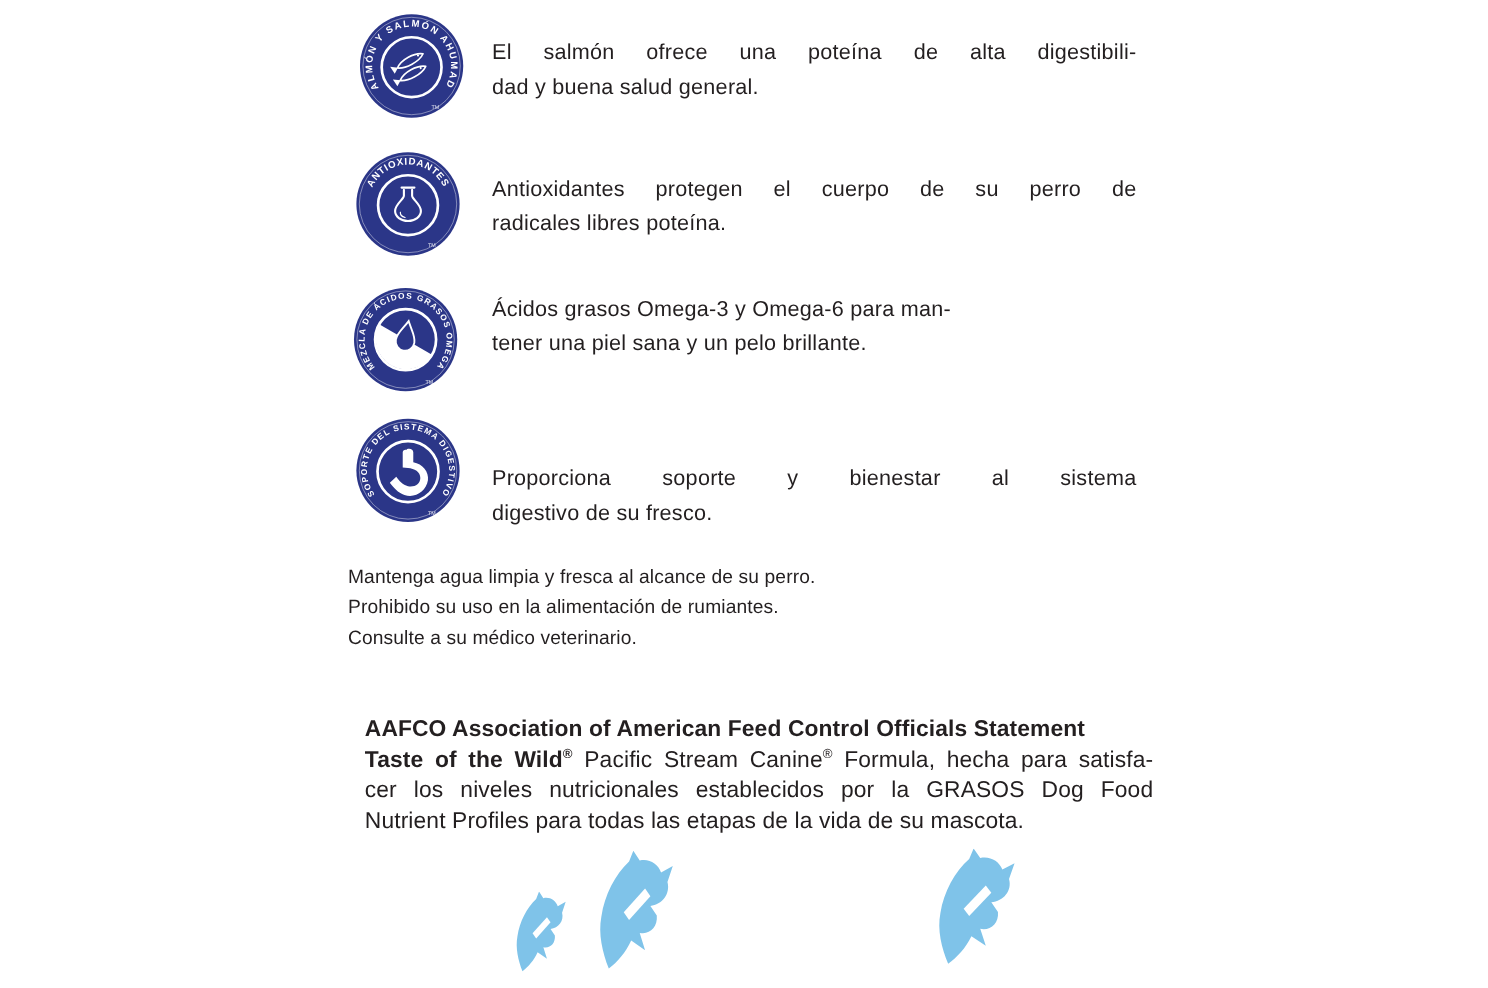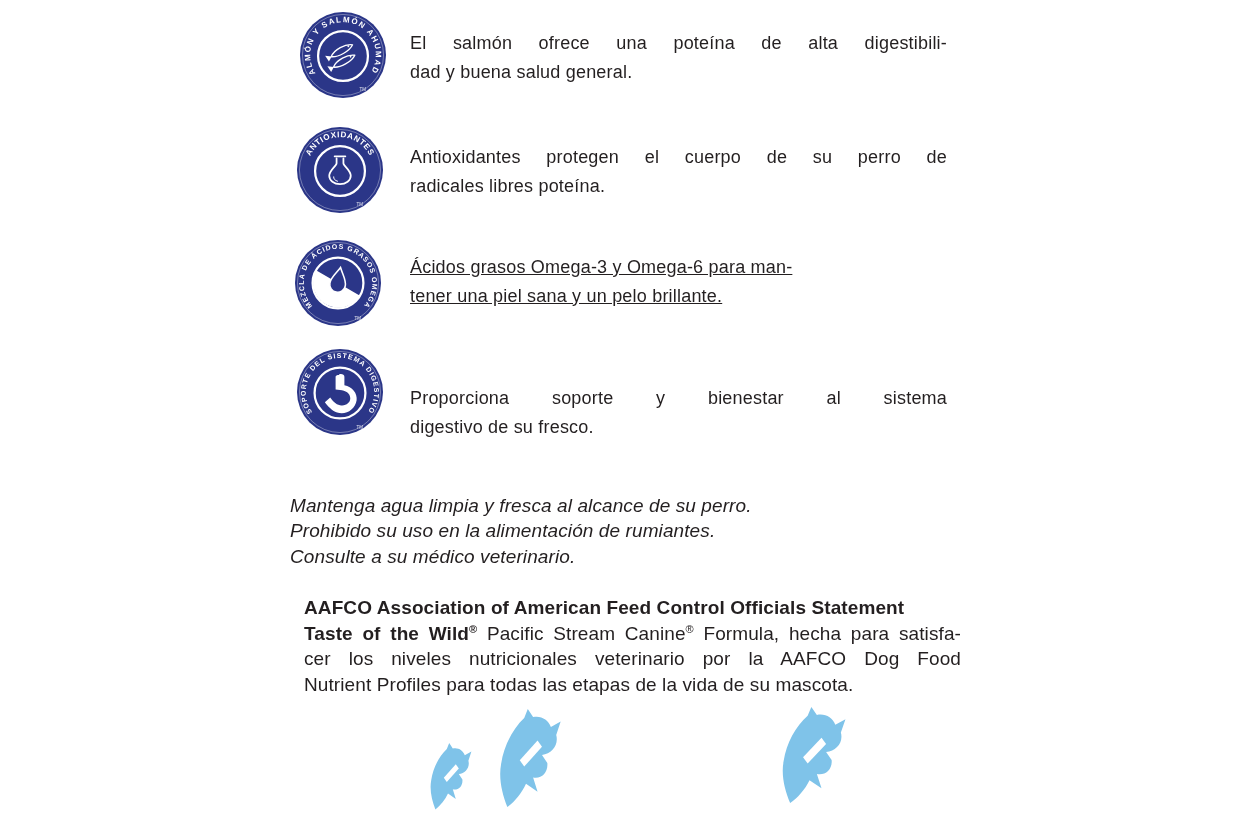--- a/index.html
+++ b/index.html
@@ -28,26 +28,26 @@
   #b4 .arcT{font-size:7.1px;letter-spacing:1.0px;}
   .tm{fill:#ffffff;font-size:4.6px;opacity:.85;font-family:"Liberation Sans",sans-serif;}
   .wstroke{fill:none;stroke:#ffffff;stroke-width:1.8;stroke-linecap:round;stroke-linejoin:round;}
   .wfill{fill:#ffffff;}
   .navyfill{fill:var(--navy);}
   
   .ftext{
     position:absolute;left:410px;width:537px;
     font-size:18px;line-height:28.5px;letter-spacing:.2px;
   }
-  .ft1{top:29px;} .ft2{top:143px;} .ft3{top:253px;text-decoration:underline;} .ft4{top:364px;margin-top:20px;}
+  .ft1{top:29px;} .ft2{top:143px;} .ft3{top:243px;} .ft4{top:364px;margin-top:20px;}
   .just{text-align:justify;text-align-last:justify;}
   
   .advisory{
-    position:absolute;left:290px;top:493px;width:600px;
-    font-size:19px;line-height:25.3px;letter-spacing:.1px;font-style:italic;
+    position:absolute;left:290px;top:469px;width:600px;
+    font-size:16px;line-height:25.3px;letter-spacing:.1px;
   }
   .aafco{
     position:absolute;left:290px;top:595px;width:657px;
     font-size:19px;line-height:25.5px;letter-spacing:.1px;margin-left:14px;
   }
   .b{font-weight:bold;}
   .reg{vertical-align:super;font-size:11px;line-height:0;}
   
   .fish{position:absolute;}
   .fishfill{fill:var(--fishblue);}
@@ -155,21 +155,21 @@
 
   <div class="advisory">
     <div>Mantenga agua limpia y fresca al alcance de su perro.</div>
     <div>Prohibido su uso en la alimentación de rumiantes.</div>
     <div>Consulte a su médico veterinario.</div>
   </div>
 
   <div class="aafco">
     <div class="b">AAFCO Association of American Feed Control Officials Statement</div>
     <div class="just"><span class="b">Taste of the Wild</span><span class="b reg">®</span><span> Pacific Stream Canine</span><span class="reg">®</span><span> Formula, hecha para satisfa-</span></div>
-    <div class="just">cer los niveles nutricionales veterinario por la AAFCO Dog Food</div>
+    <div class="just">cer los niveles nutricionales establecidos por la GRASOS Dog Food</div>
     <div>Nutrient Profiles para todas las etapas de la vida de su mascota.</div>
   </div>
 
   <svg class="fish fish-small" viewBox="0 0 90 110" preserveAspectRatio="none">
       <use href="#salmon"></use>
     </svg>
   <svg class="fish fish-large" viewBox="0 0 90 110" preserveAspectRatio="none">
       <use href="#salmon"></use>
     </svg>
   <svg class="fish fish-right" viewBox="0 0 90 110" preserveAspectRatio="none">

